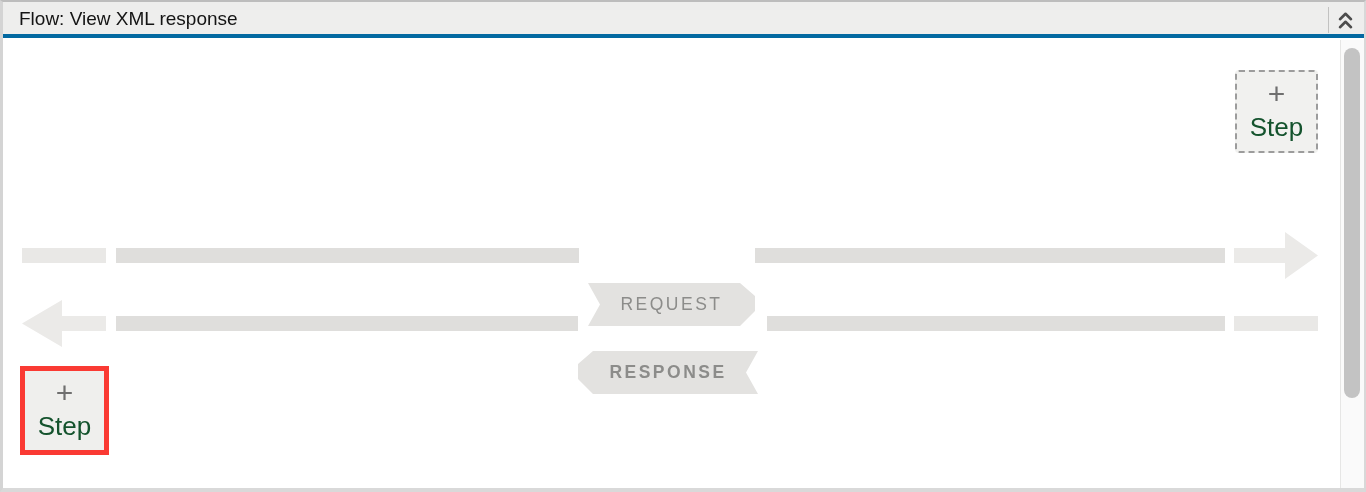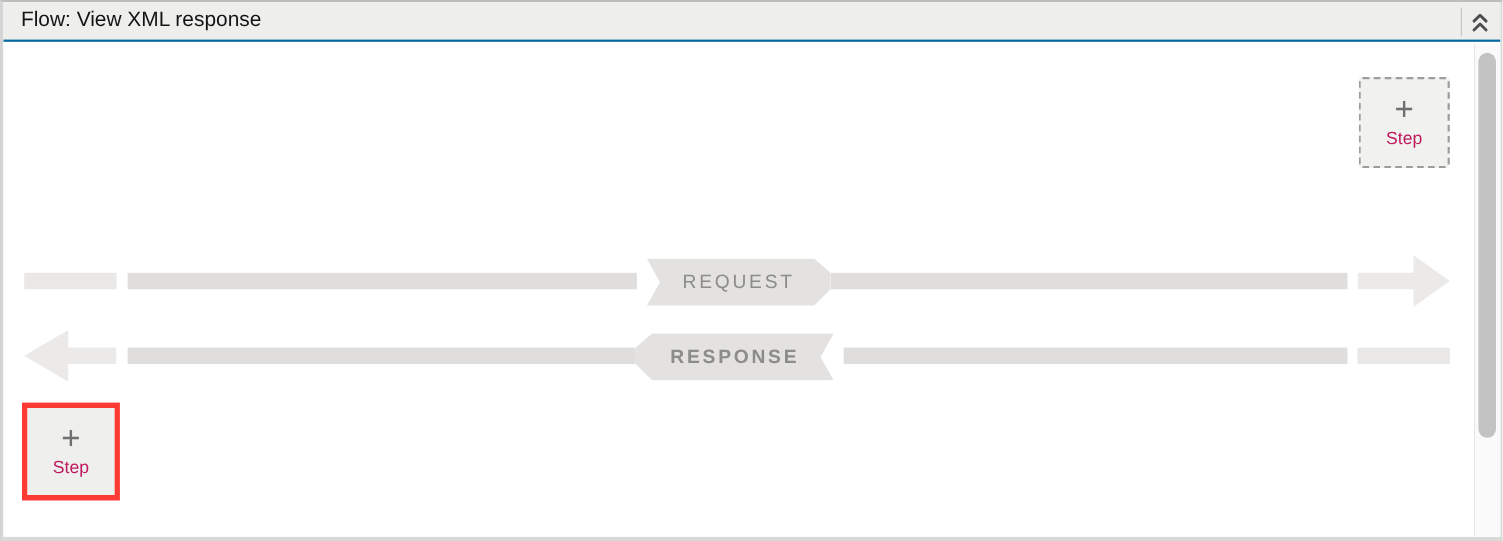--- a/index.html
+++ b/index.html
@@ -17,21 +17,21 @@
     border-bottom: 4px solid #d9d9d9;
     overflow: hidden;
   }
 
   
   .header {
     position: absolute;
     left: 0; top: 0; right: 0;
     height: 36px;
     background: #eeeeed;
-    border-bottom: 2px solid #0369a1;
+    border-bottom: 4px solid #0369a1;
   }
   .header-title {
     position: absolute;
     left: 16px; top: 0;
     line-height: 34px;
     font-size: 19px;
     color: #141414;
     white-space: nowrap;
   }
   .header-collapse {
@@ -57,20 +57,21 @@
   .bar   { background: #dfdedc; height: 15px; }
   .stub  { background: #e9e8e6; height: 15px; }
   .arrowseg { background: #ebeae8; }
 
   .banner {
     position: absolute;
     background: #e3e2e0;
     display: flex;
     align-items: center;
     justify-content: center;
+    margin-top: 48px;
   }
   .banner span {
     font-size: 17.5px;
     letter-spacing: 2.5px;
     color: #8c8c8a;
     white-space: nowrap;
   }
   .banner-request {
     left: 585px; top: 233px; width: 167px; height: 43px;
     clip-path: polygon(0 0, 152px 0, 167px 13px, 167px 28px, 152px 43px, 0 43px, 12px 21.5px);
@@ -105,22 +106,22 @@
     justify-content: center;
     gap: 5px;
     cursor: pointer;
   }
   .step-btn .plus {
     font-size: 30px;
     line-height: 26px;
     color: #6f6f6f;
   }
   .step-btn .lbl {
-    font-size: 16px;
-    color: #be185d;
+    font-size: 26px;
+    color: #14532d;
   }
   .step-btn-top {
     position: absolute;
     left: 1232px; top: 68px;
     width: 83px; height: 83px;
     background: #f1f1ef;
     border: 2px dashed #9c9c9c;
     border-radius: 4px;
   }
   .highlight-box {

